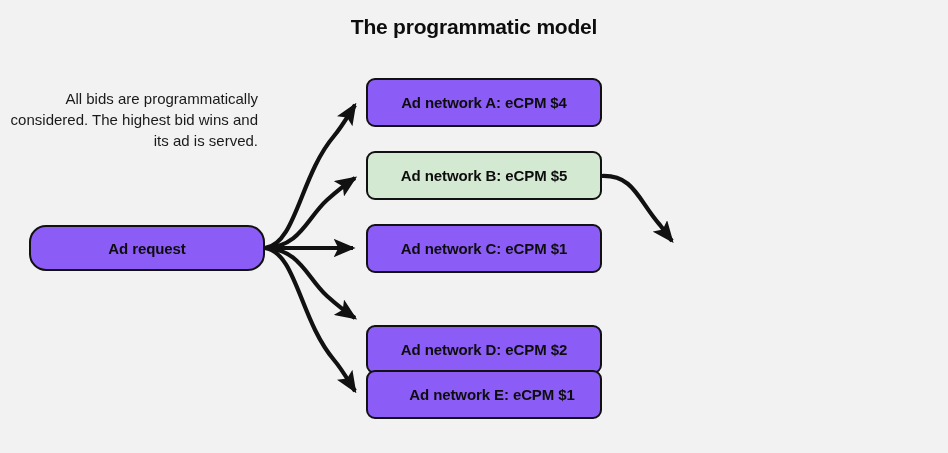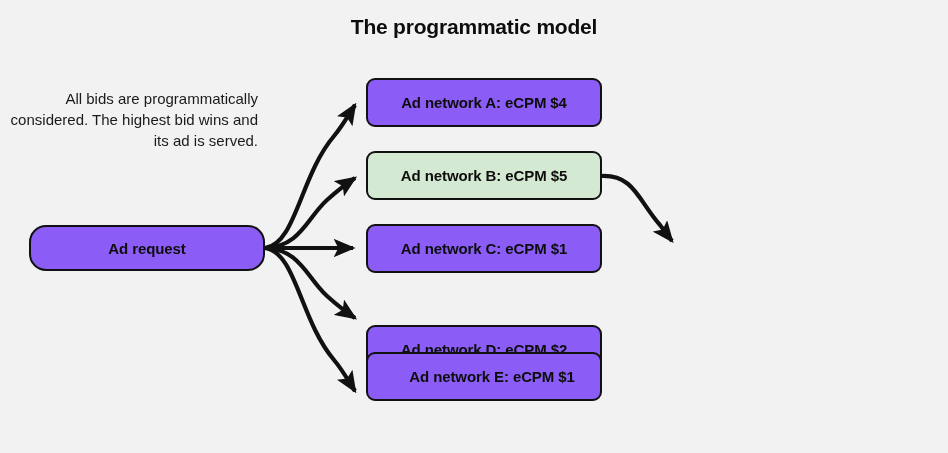--- a/index.html
+++ b/index.html
@@ -85,21 +85,21 @@
 
   .network-node {
     left: 366px;
     width: 236px;
     height: 49px;
   }
   #node-network-0 { top: 78px; }
   #node-network-1 { top: 151px; }
   #node-network-2 { top: 224px; }
   #node-network-3 { top: 297px; margin-top: 28px; }
-  #node-network-4 { top: 352px; padding-left: 16px; }
+  #node-network-4 { top: 370px; padding-left: 16px; }
 </style>
 </head>
 <body>
 
 <div id="canvas">
 
   <div class="title">The programmatic model</div>
 
   <div class="description">All bids are programmatically considered. The highest bid wins and its ad is served.</div>
 

